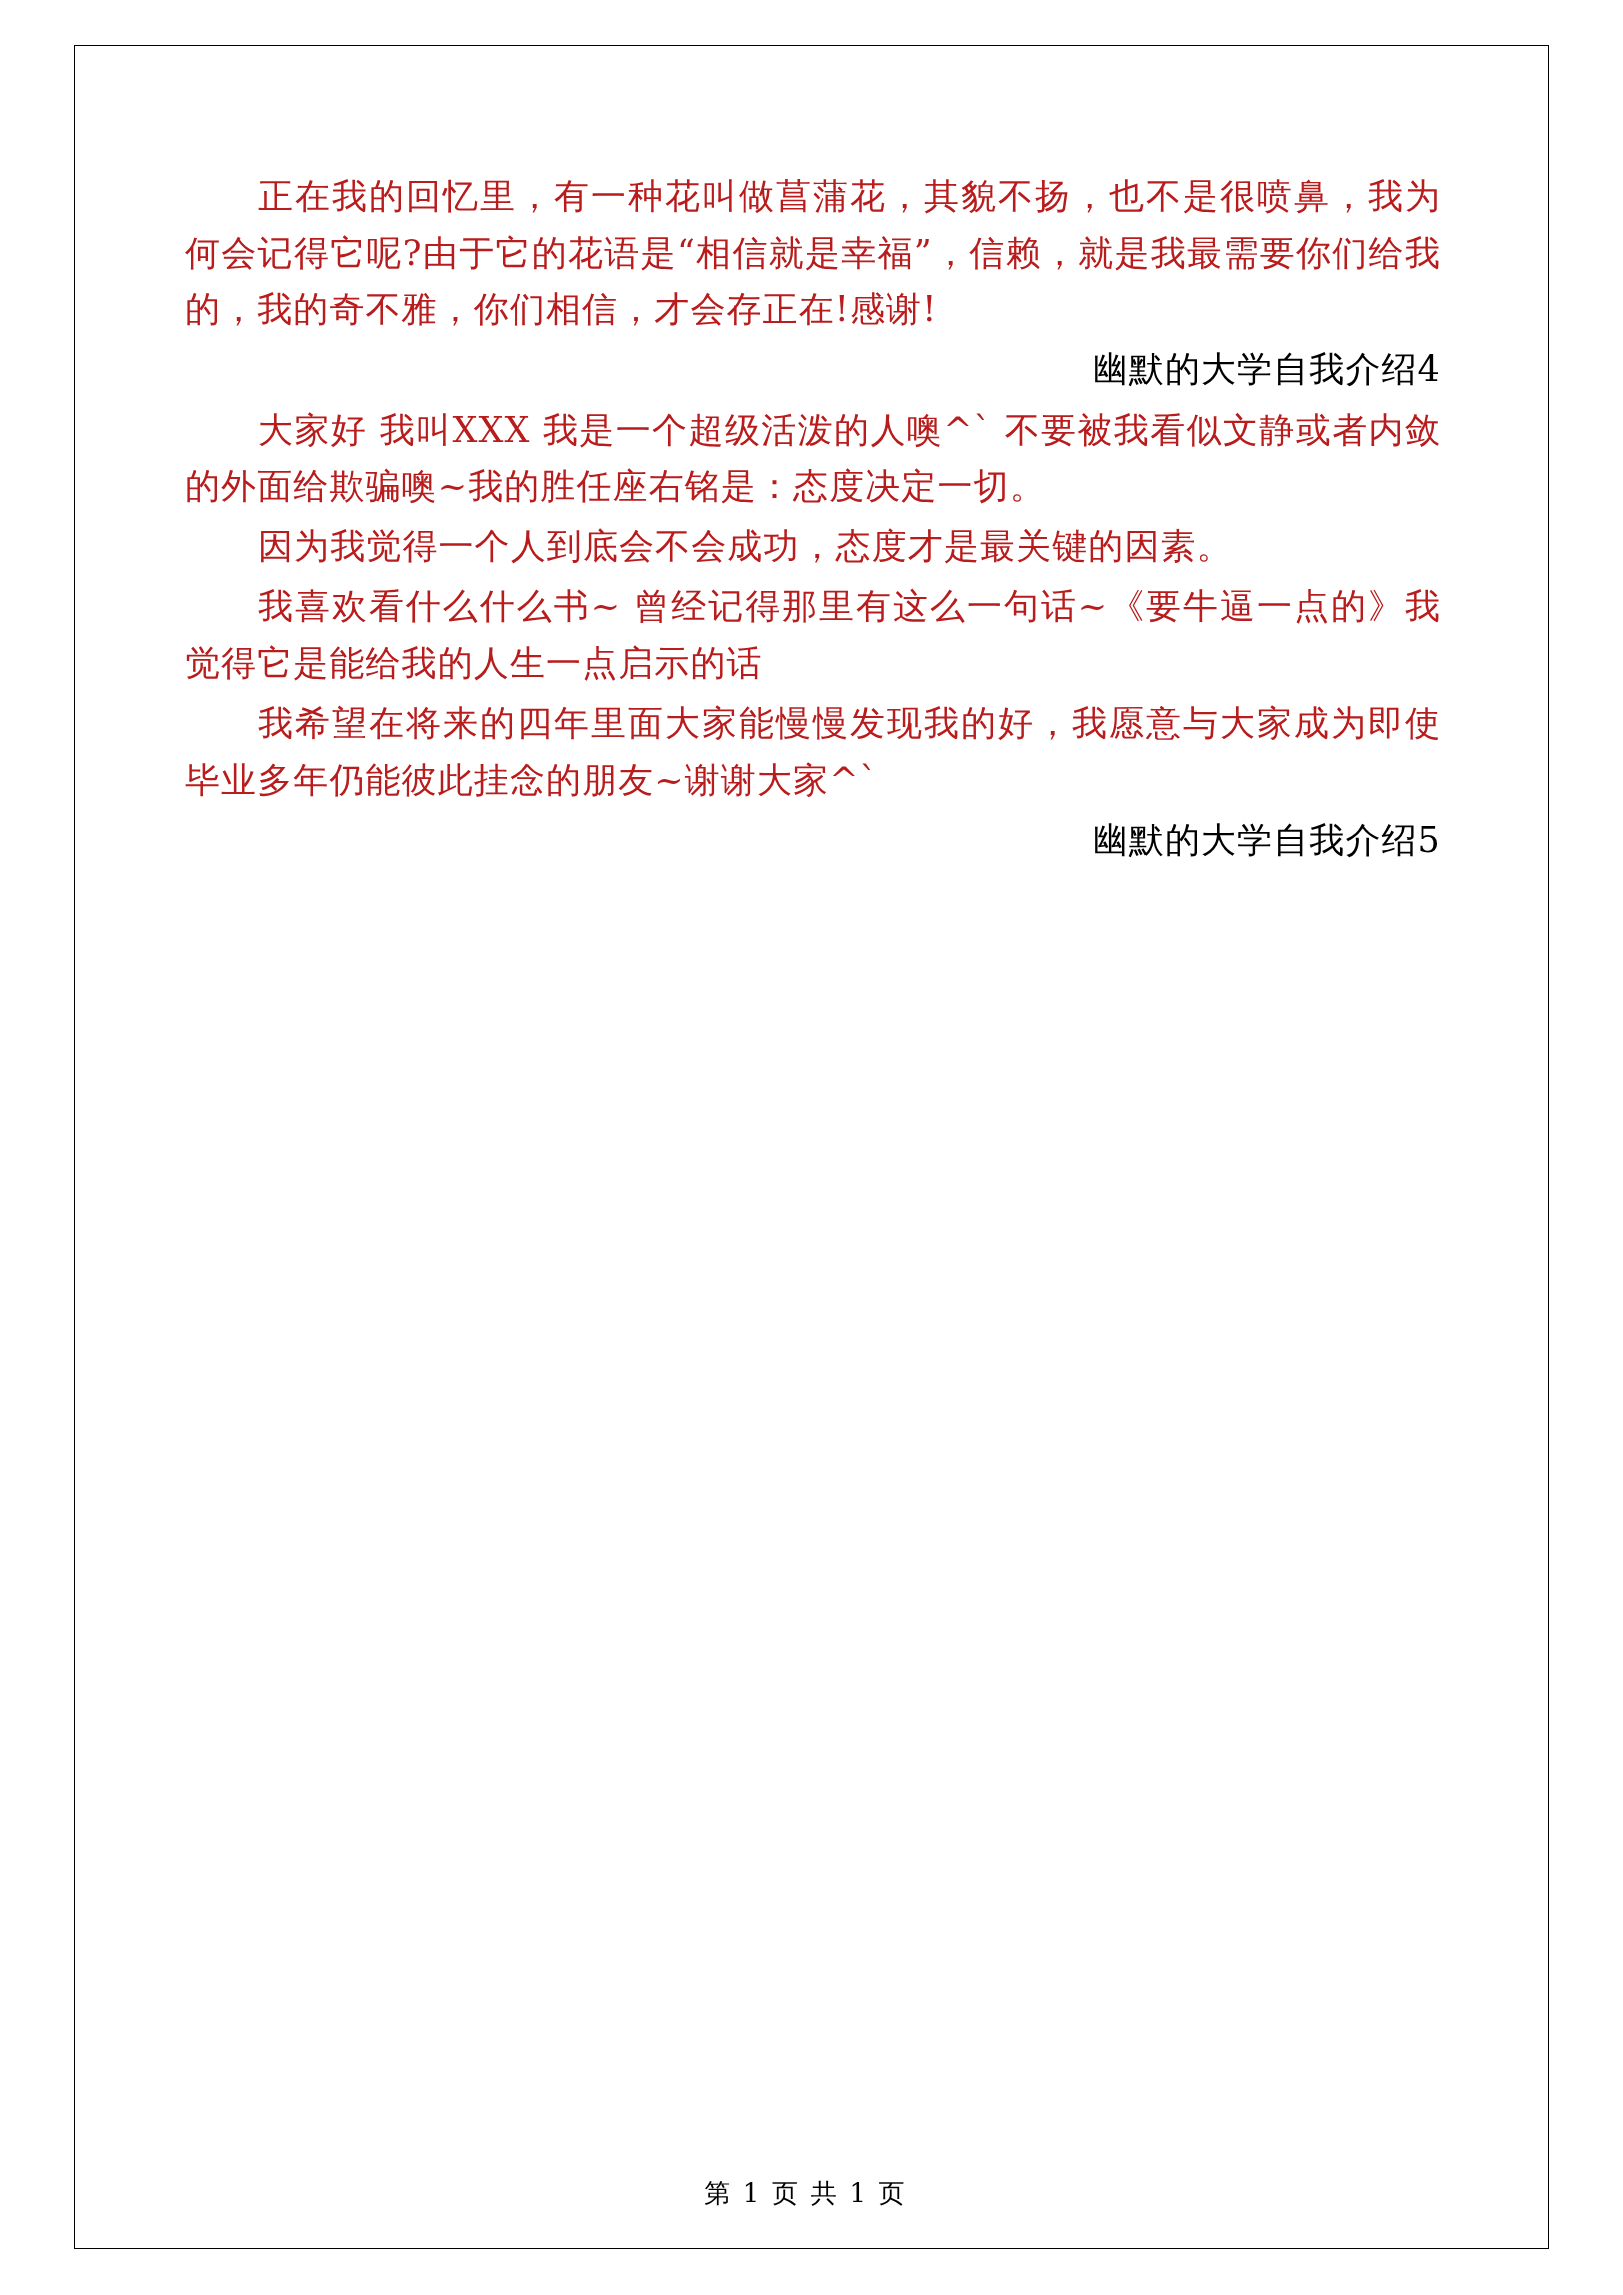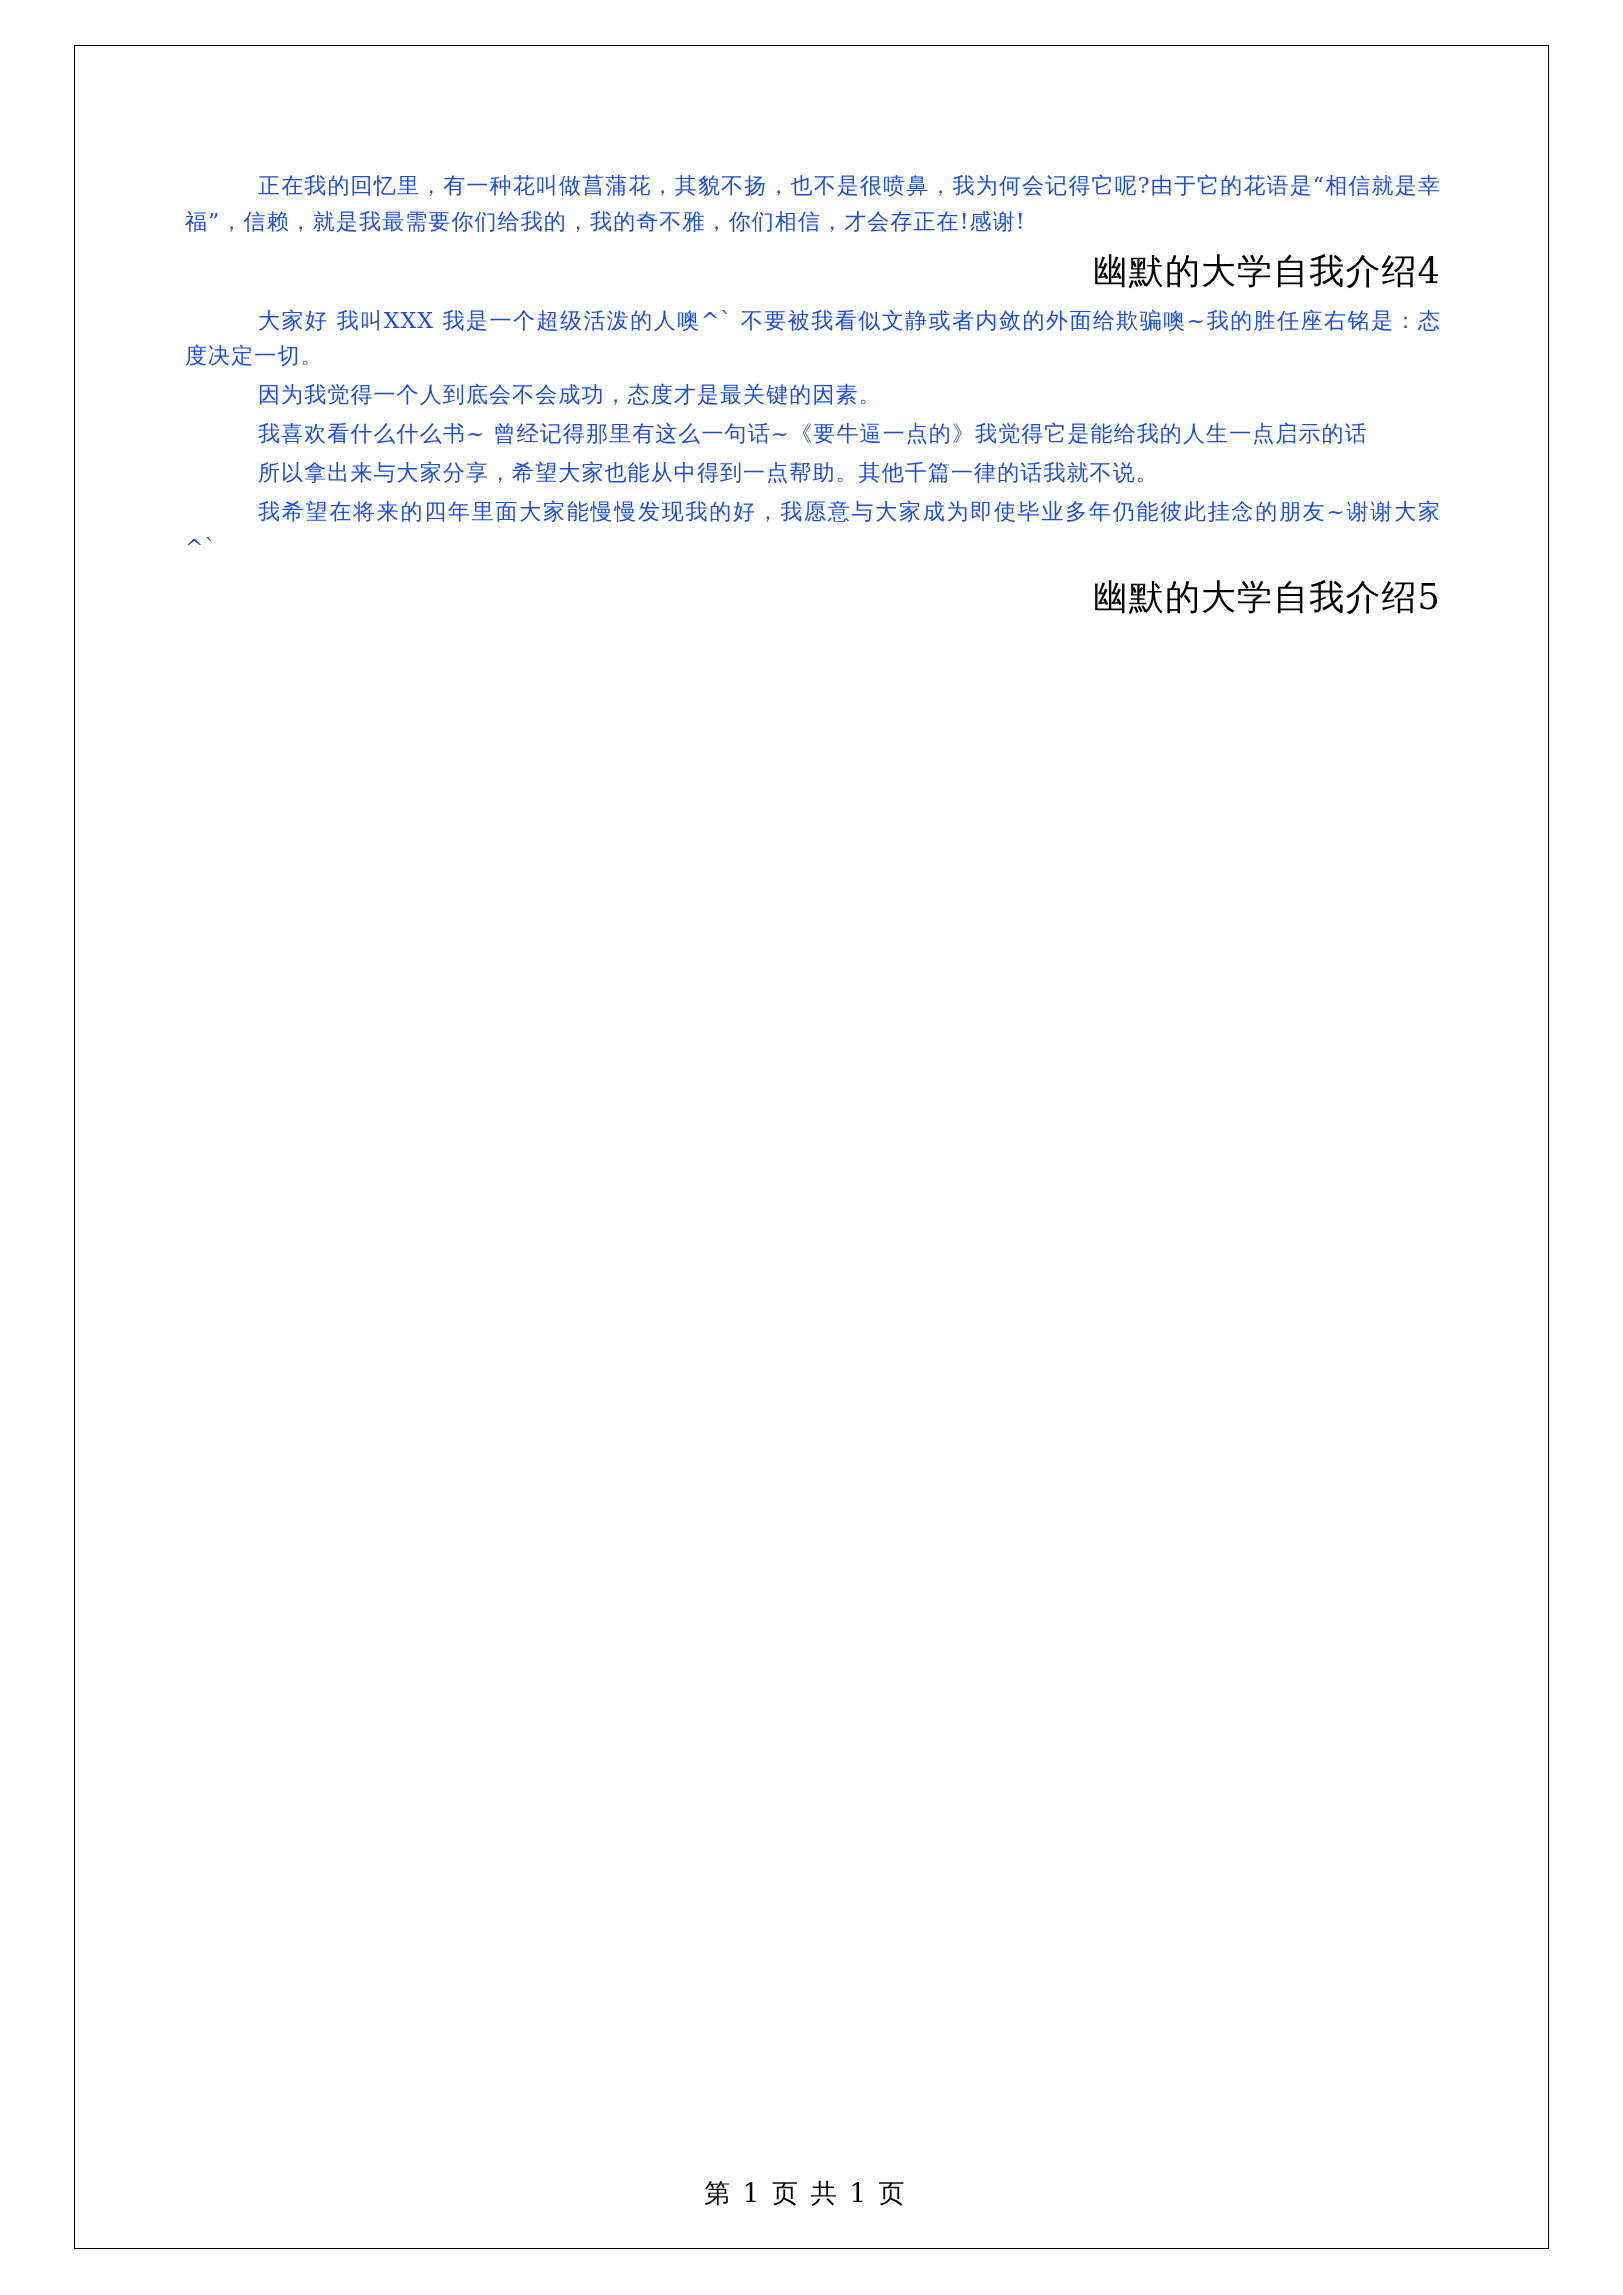--- a/index.html
+++ b/index.html
@@ -28,24 +28,24 @@
     box-sizing: border-box;
   }
   .content {
     position: absolute;
     left: 185px;
     top: 168px;
     width: 1256px;
     box-sizing: border-box;
   }
   .para {
-    font-size: 22px;
+    font-size: 35px;
     line-height: 1.62;
     letter-spacing: 1.1px;
-    color: #1d4ed8;
+    color: #b91c1c;
     margin: 0 0 3.4px 0;
     text-align: justify;
     text-justify: inter-character;
     text-indent: 73px;
     white-space: normal;
   }
   .heading {
     font-size: 35px;
     line-height: 1.62;
     letter-spacing: 1.1px;
@@ -70,20 +70,19 @@
 
 <div class="page">
   <div class="page-border"></div>
 
   <div class="content">
     <p class="para">正在我的回忆里，有一种花叫做菖蒲花，其貌不扬，也不是很喷鼻，我为何会记得它呢?由于它的花语是“相信就是幸福”，信赖，就是我最需要你们给我的，我的奇不雅，你们相信，才会存正在!感谢!</p>
     <p class="heading">幽默的大学自我介绍4</p>
     <p class="para">大家好 我叫XXX 我是一个超级活泼的人噢^` 不要被我看似文静或者内敛的外面给欺骗噢~我的胜任座右铭是：态度决定一切。</p>
     <p class="para">因为我觉得一个人到底会不会成功，态度才是最关键的因素。</p>
     <p class="para">我喜欢看什么什么书~ 曾经记得那里有这么一句话~《要牛逼一点的》我觉得它是能给我的人生一点启示的话</p>
-    <p class="para">所以拿出来与大家分享，希望大家也能从中得到一点帮助。其他千篇一律的话我就不说。</p>
     <p class="para">我希望在将来的四年里面大家能慢慢发现我的好，我愿意与大家成为即使毕业多年仍能彼此挂念的朋友~谢谢大家^`</p>
     <p class="heading">幽默的大学自我介绍5</p>
   </div>
 
   <div class="footer">第 1 页  共 1 页</div>
 </div>
 
 
 </body></html>

